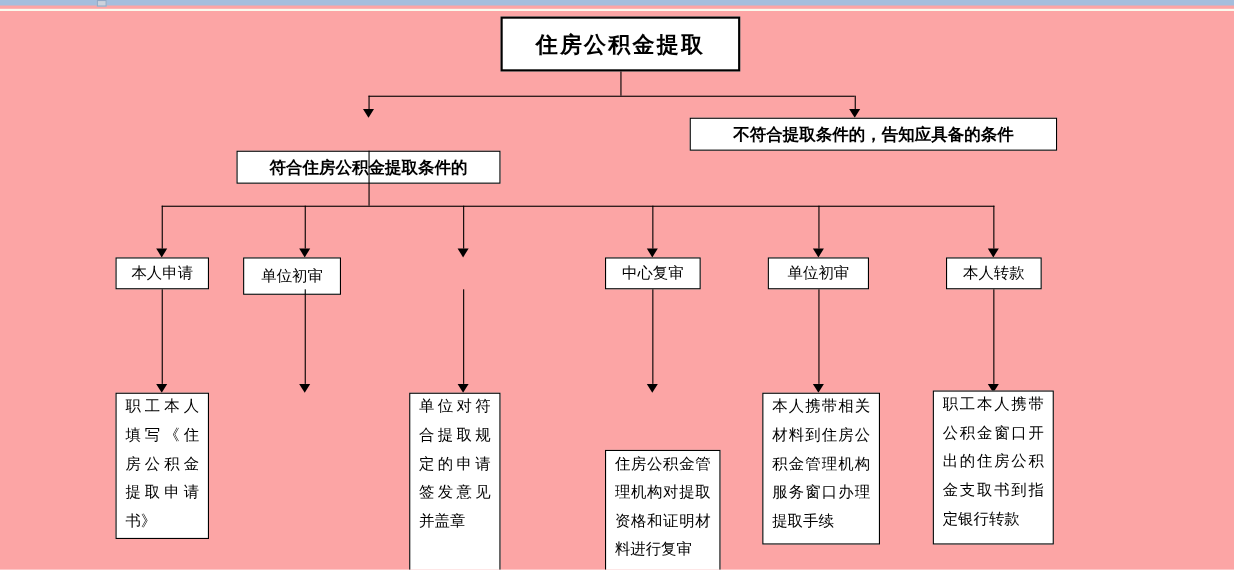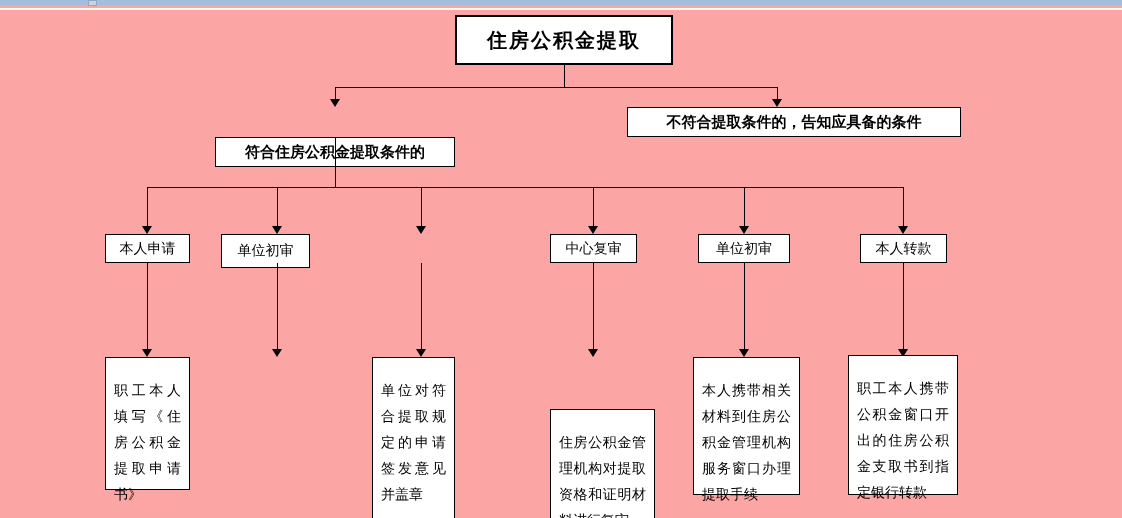--- a/index.html
+++ b/index.html
@@ -44,21 +44,21 @@
     font-weight: bold;
     font-size: 15px;
   }
   .step-box {
     font-size: 14px;
   }
   .detail-box {
     display: block;
     font-size: 14px;
     line-height: 26px;
-    padding: 20px 8px;
+    padding: 0 8px;
     text-align: justify;
     text-justify: inter-character;
     word-break: break-all;
   }
   
   .vl { position: absolute; width: 1px; background: #000000; }
   .hl { position: absolute; height: 1px; background: #000000; }
   .arrow-head {
     position: absolute; width: 0; height: 0;
     border-left: 5px solid transparent;

